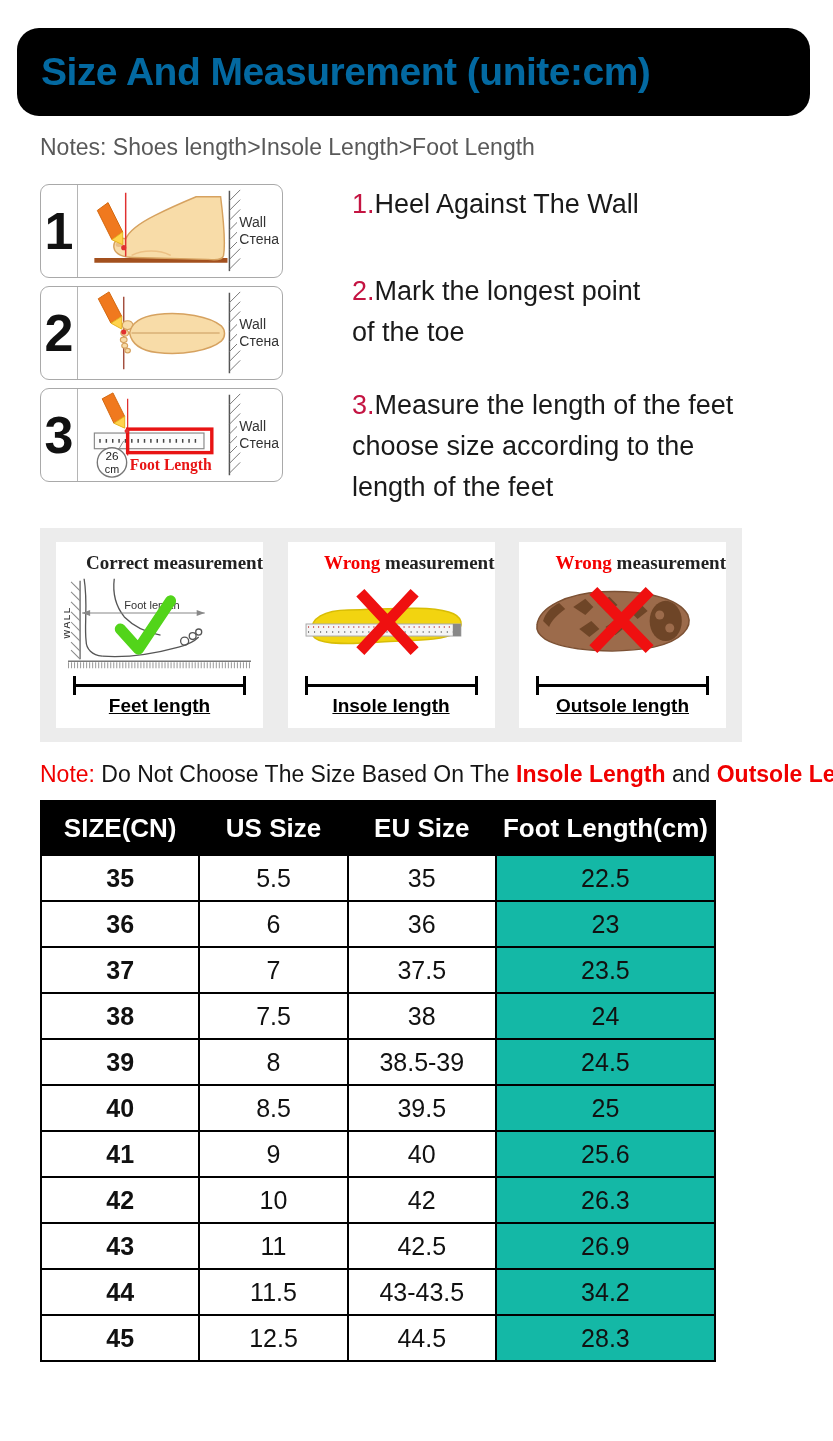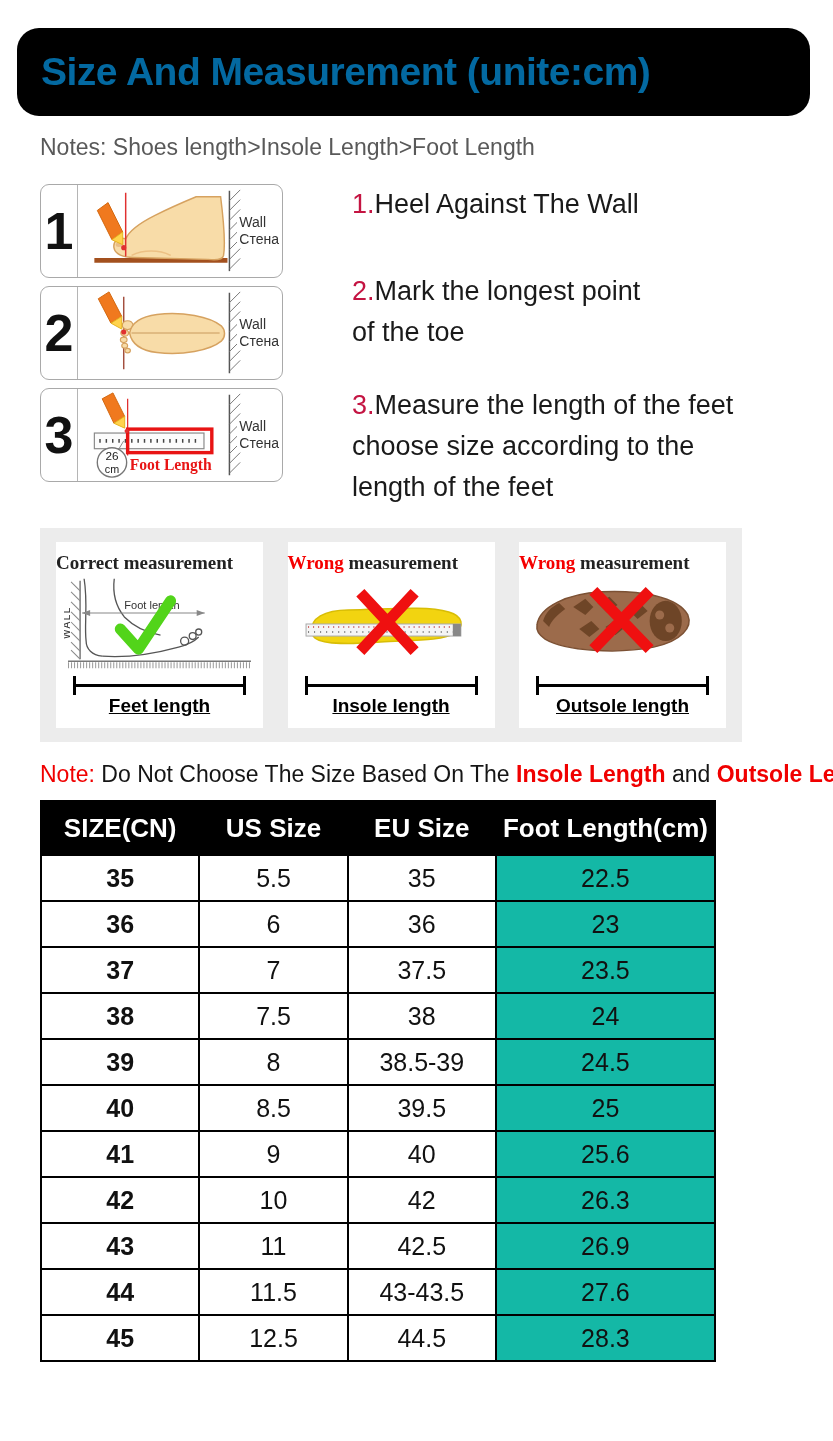--- a/index.html
+++ b/index.html
@@ -27,21 +27,21 @@
   
   .instructions { position: absolute; left: 352px; top: 184px; width: 474px; font-size: 27px; color: #1a1a1a; }
   .instr-line { line-height: 41px; }
   .instr-num { color: #c41442; }
   .gap2 { margin-top: 46px; }
   .gap3 { margin-top: 32px; }
   
   .cards-strip { position: absolute; left: 40px; top: 528px; width: 702px; height: 214px;
     background: #ececec; display: flex; justify-content: space-between; padding: 14px 16px; }
   .m-card { width: 207px; height: 186px; background: #fff; position: relative; }
-  .card-title { text-align: left; margin-top: 10px; font-family: "Liberation Serif", serif;
+  .card-title { text-align: right; margin-top: 10px; font-family: "Liberation Serif", serif;
     font-size: 19px; font-weight: bold; color: #222; }
   .m-card.wrong .title-word { color: #f50000; }
   .card-svg { position: absolute; left: 8px; top: 34px; width: 191px; height: 98px; }
   .bracket { position: absolute; left: 17px; right: 17px; top: 142px; height: 3px; background: #000; }
   .bracket::before, .bracket::after { content: ""; position: absolute; top: -8px; width: 3px; height: 19px; background: #000; }
   .bracket::before { left: 0; } .bracket::after { right: 0; }
   .length-label { position: absolute; top: 153px; width: 100%; text-align: center;
     font-weight: bold; font-size: 19px; color: #000; text-decoration: underline; }
   
   .warning { position: absolute; left: 40px; top: 761px; font-size: 23px; color: #151515; white-space: nowrap; }
@@ -332,21 +332,21 @@
     <tr>
         <td>43</td>
         <td>11</td>
         <td>42.5</td>
         <td>26.9</td>
       </tr>
     <tr>
         <td>44</td>
         <td>11.5</td>
         <td>43-43.5</td>
-        <td>27.6</td>
+        <td>34.2</td>
       </tr>
     <tr>
         <td>45</td>
         <td>12.5</td>
         <td>44.5</td>
         <td>28.3</td>
       </tr>
   </tbody>
 </table>
 

